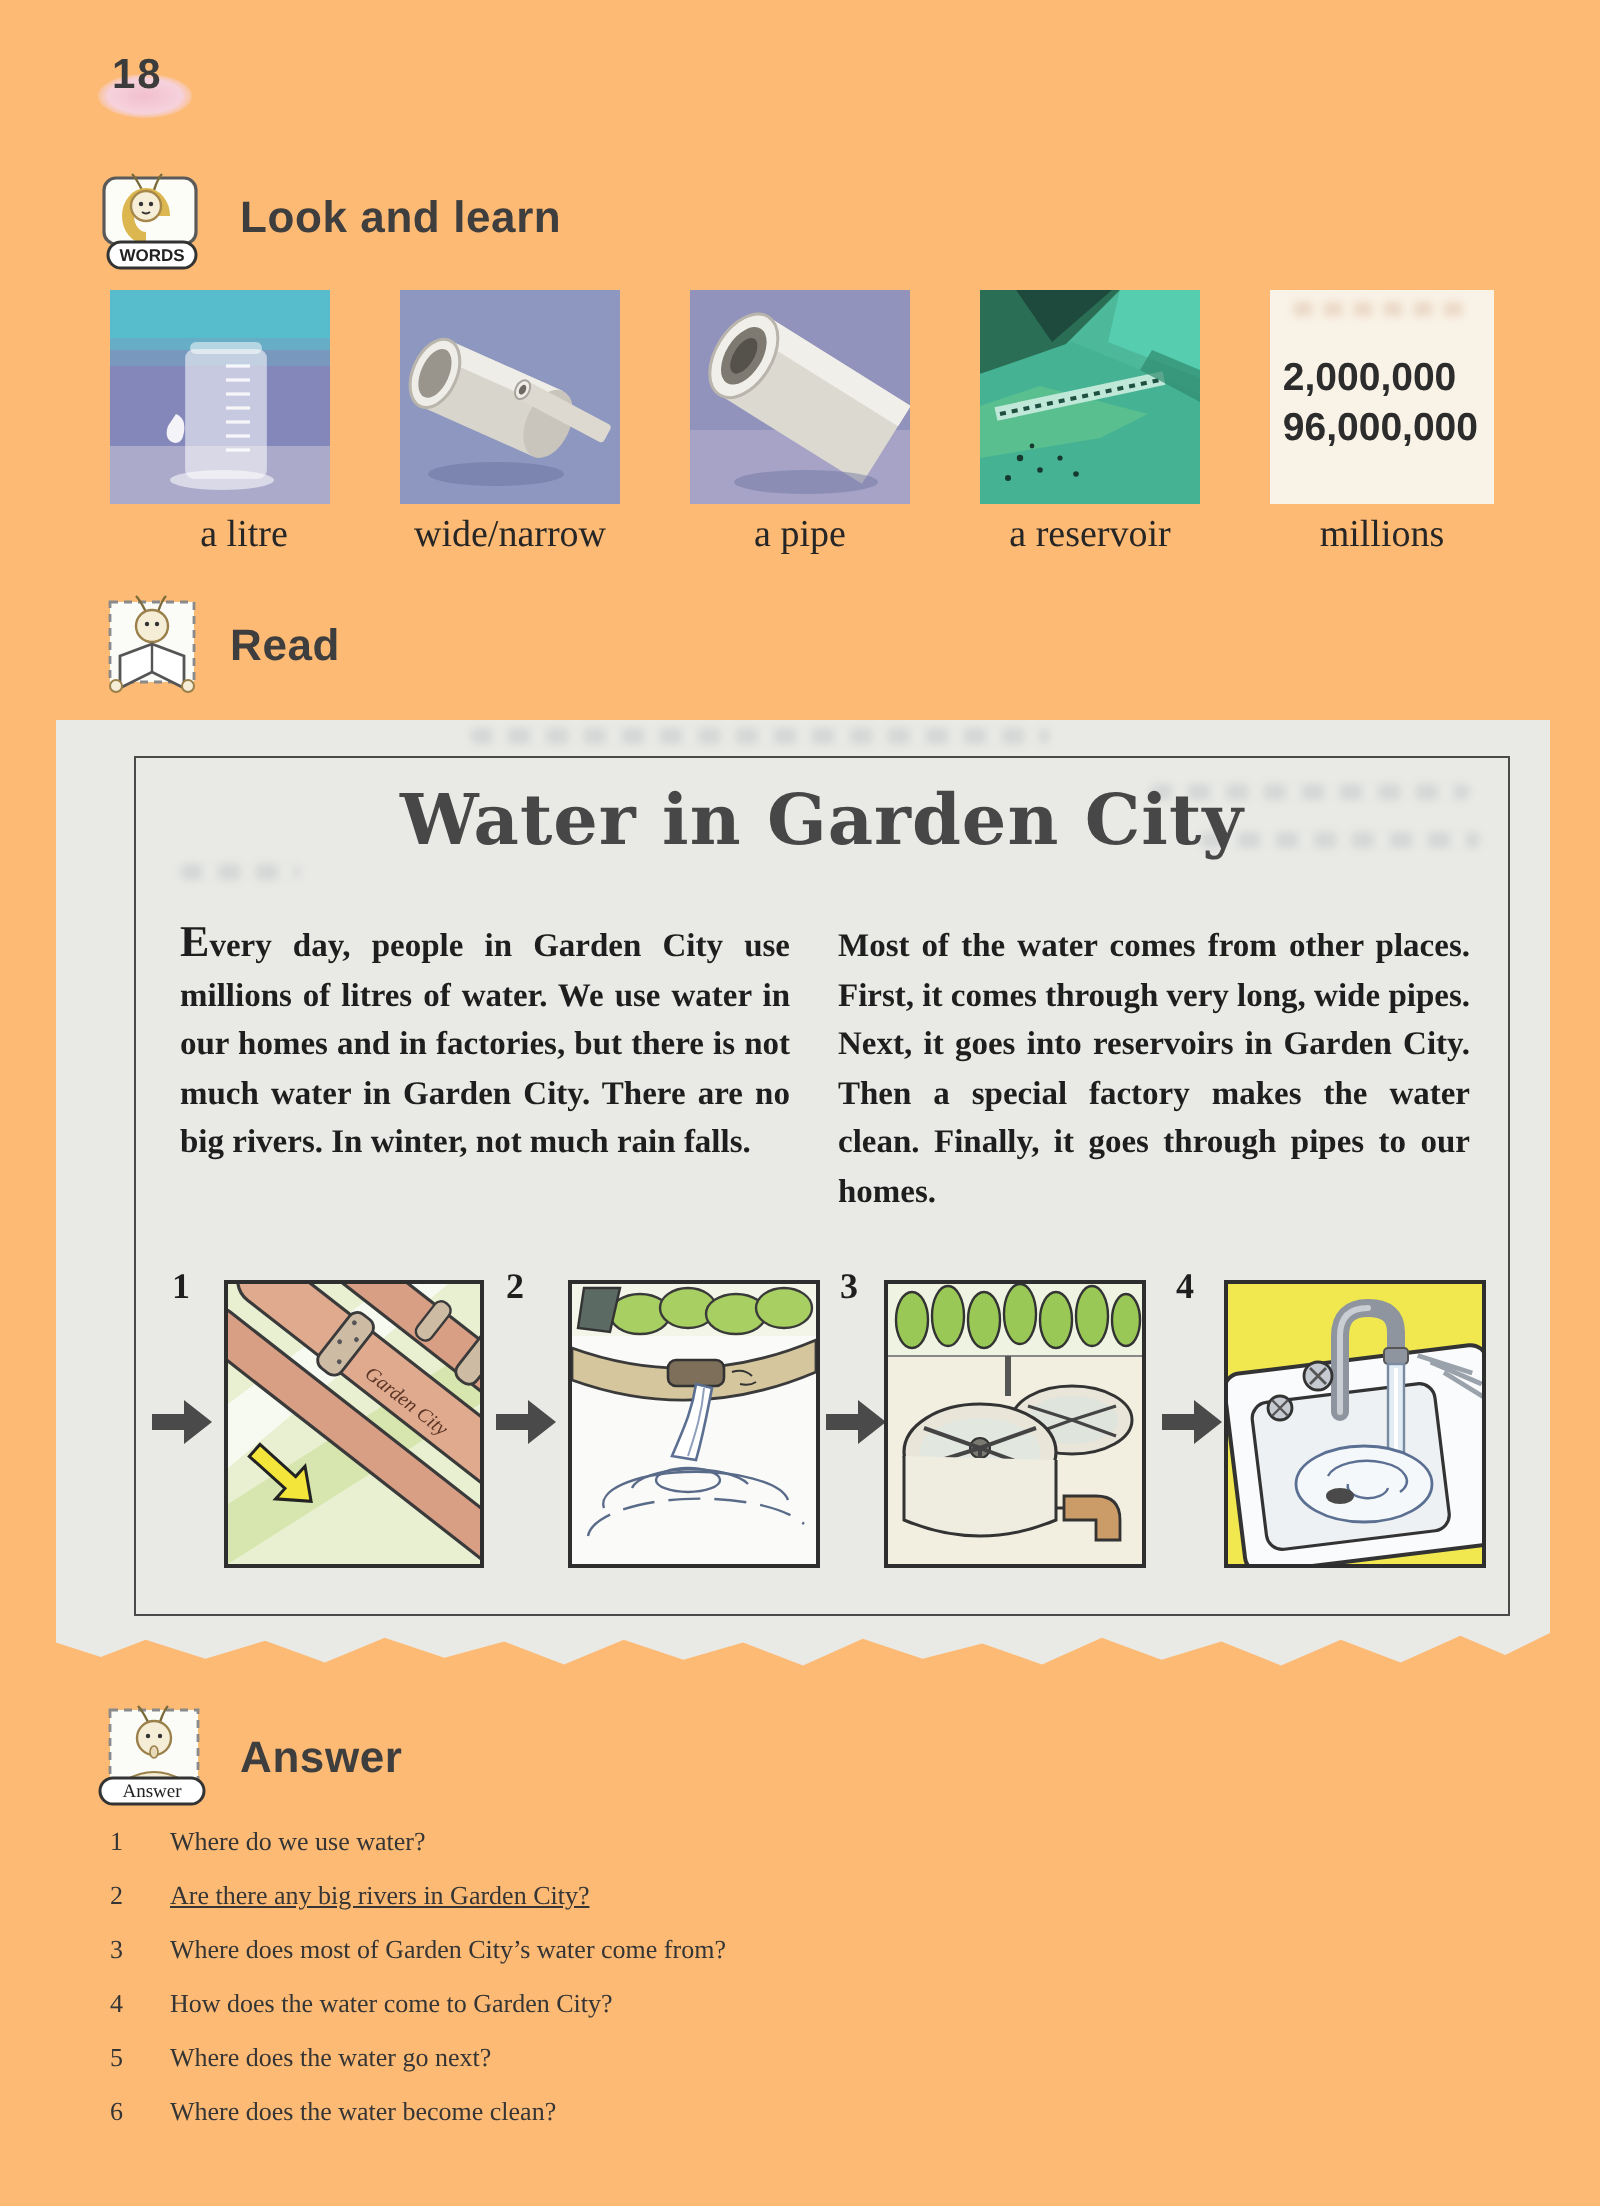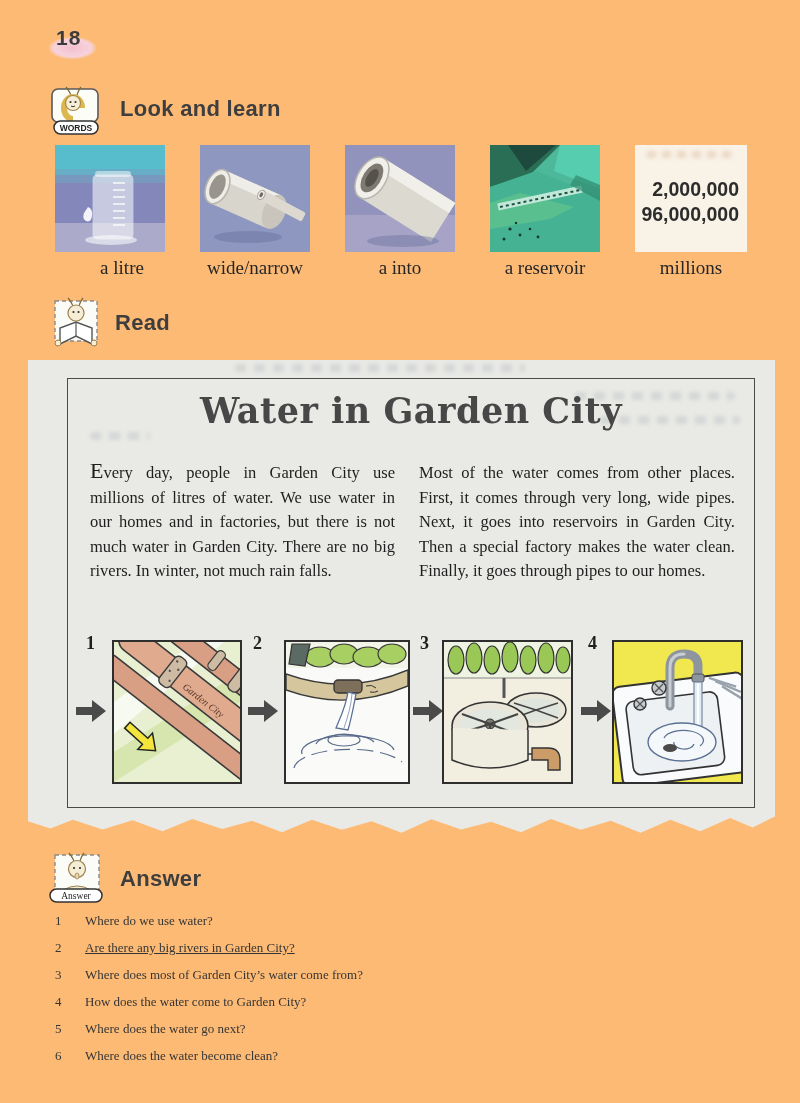--- a/index.html
+++ b/index.html
@@ -18,39 +18,39 @@
   .sec-head { position:absolute; font-family:"Liberation Sans", sans-serif;
     font-weight:bold; font-size:22px; color:#3e3e3e; letter-spacing:.3px; }
   .icon-box { position:absolute; }
   
   .vocab-tile { position:absolute; top:145px; width:110px; height:107px; overflow:hidden; }
   .vocab-tile svg { display:block; }
   .vocab-caption { position:absolute; top:257px; width:150px; text-align:center;
     font-size:19px; color:#262626; }
   .millions-tile { position:absolute; top:145px; left:635px; width:112px; height:107px;
     background:#f9f2e6; }
-  .millions-nums { position:absolute; right:8px; top:32px; text-align:right;
+  .millions-nums { position:absolute; right:8px; top:32px; 
     font-family:"Liberation Sans", sans-serif; font-weight:bold; font-size:19.5px;
     line-height:25px; color:#2c2c2c;margin-left:36px; }
   .millions-smudge { position:absolute; left:12px; top:6px; width:84px; height:7px;
     background:repeating-linear-gradient(90deg,#d9b9a0 0 9px, transparent 9px 15px);
     filter:blur(2px); opacity:.45; }
   
   .read-backdrop { position:absolute; left:28px; top:360px; width:747px; height:478px;
     background:#e9eae6;
     clip-path:polygon(0% 0%,100% 0%,100% 95.5%,97% 97.8%,94% 95.8%,90% 98.6%,86% 96.2%,82% 98.9%,78% 96.4%,74% 98.3%,70% 96%,66% 98.8%,62% 96.6%,58% 98.2%,54% 96.1%,50% 98.9%,46% 96.5%,42% 98.3%,38% 96.2%,34% 98.8%,30% 96.4%,26% 98.1%,22% 96%,18% 98.6%,14% 96.3%,10% 98.2%,6% 96.2%,3% 98%,0% 96.5%); }
   .smudge { position:absolute; height:8px; border-radius:4px; filter:blur(2px); opacity:.22;
     background:repeating-linear-gradient(90deg,#8a93a0 0 11px, transparent 11px 19px); }
   .read-border { position:absolute; left:67px; top:378px; width:688px; height:430px;
     border:1.6px solid #4a4a4a; }
   .read-title { position:absolute; left:67px; top:390px; width:688px; text-align:center;
     font-family:"DejaVu Serif", serif; font-weight:bold; font-size:35px; color:#474747;
     letter-spacing:.5px; }
   .read-col { position:absolute; top:461px; font-size:16.5px; line-height:24.5px;
-    color:#1e1e1e; text-align:justify; }
+    color:#1e1e1e; text-align:justify;font-weight:bold; }
   .read-col .lead { font-size:22px; line-height:18px; }
   #col-left { left:90px; width:305px; }
   #col-right { left:419px; width:316px; }
   
   .panel-num { position:absolute; top:633px; font-weight:bold; font-size:18px; color:#1f1f1f; }
   .flow-arrow { position:absolute; top:699px; }
   .panel-box { position:absolute; top:640px; height:144px; background:#ffffff;
     border:2px solid #2e2e2e; overflow:hidden; }
   .panel-box svg { display:block; }
   
@@ -162,21 +162,21 @@
   <div class="millions-tile">
     <div class="millions-smudge"></div>
     <div class="millions-nums">
       <div>2,000,000</div>
       <div>96,000,000</div>
     </div>
   </div>
 
   <div class="vocab-caption" style="left:47px;">a litre</div>
   <div class="vocab-caption" style="left:180px;">wide/narrow</div>
-  <div class="vocab-caption" style="left:325px;">a into</div>
+  <div class="vocab-caption" style="left:325px;">a pipe</div>
   <div class="vocab-caption" style="left:470px;">a reservoir</div>
   <div class="vocab-caption" style="left:616px;">millions</div>
 
   <div class="icon-box" style="left:48px; top:296px;">
     <svg width="58" height="54" viewBox="0 0 58 54">
       <rect x="7" y="5" width="42" height="40" fill="#fbfbf7" stroke="#8a8a8a" stroke-width="1.4" stroke-dasharray="4 3"></rect>
       <path d="M25 10 q-3 -6 -5 -8 M31 10 q2 -6 4 -8" stroke="#7a6a3a" stroke-width="1.2" fill="none"></path>
       <circle cx="28" cy="17" r="8" fill="#f6edd6" stroke="#9a804a" stroke-width="1.2"></circle>
       <circle cx="25.5" cy="16" r="1.1" fill="#333"></circle>
         <circle cx="30.5" cy="16" r="1.1" fill="#333"></circle>

